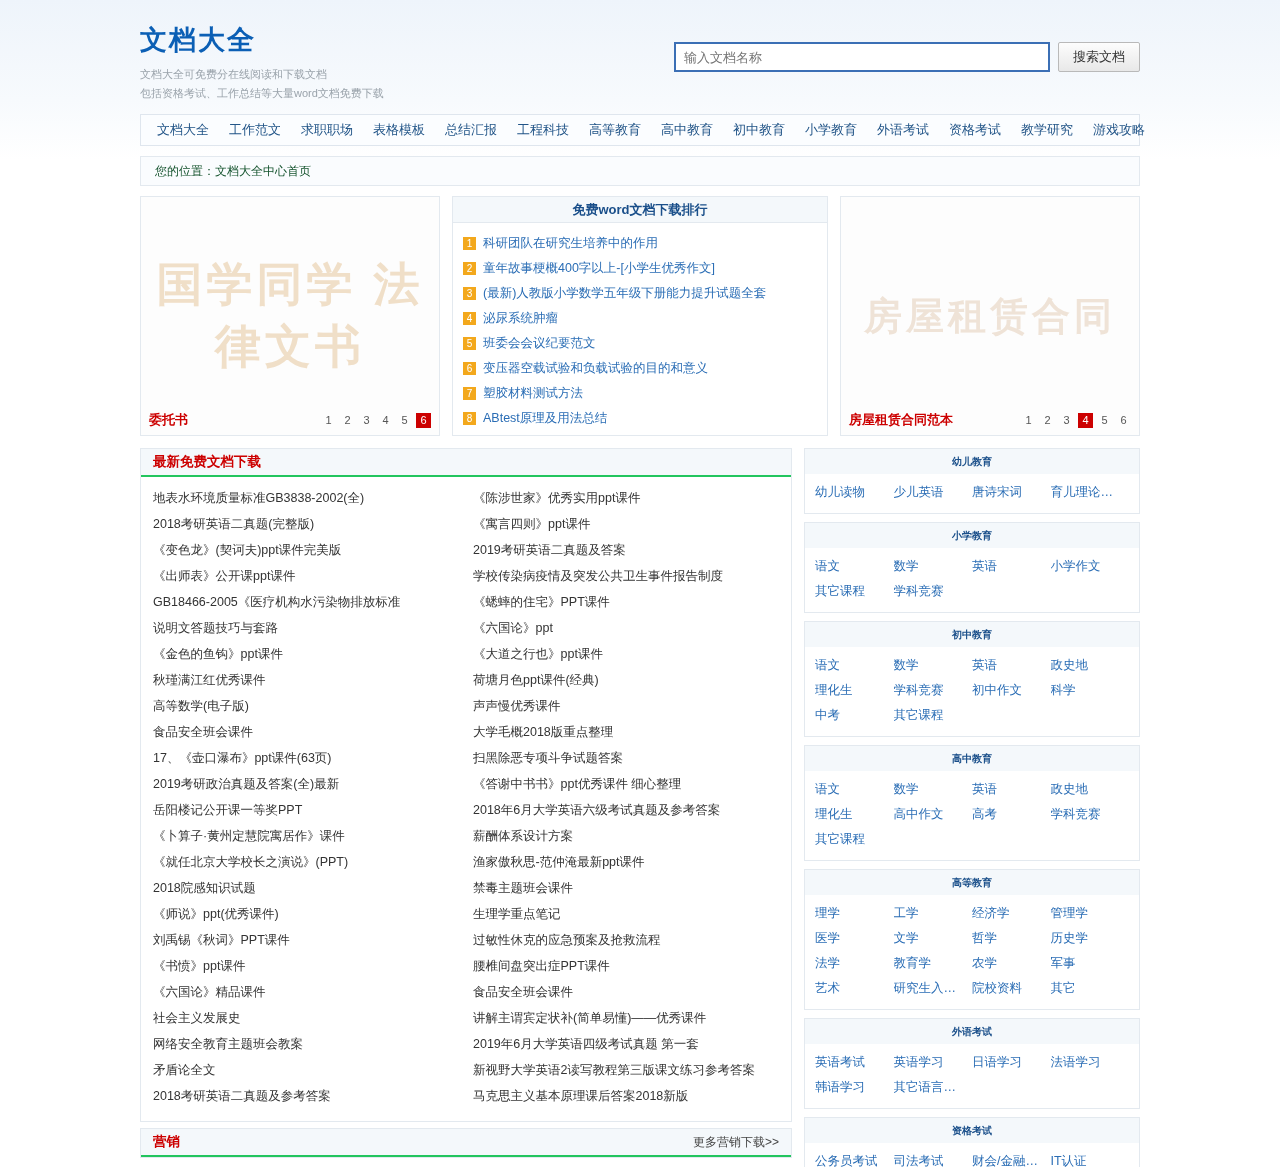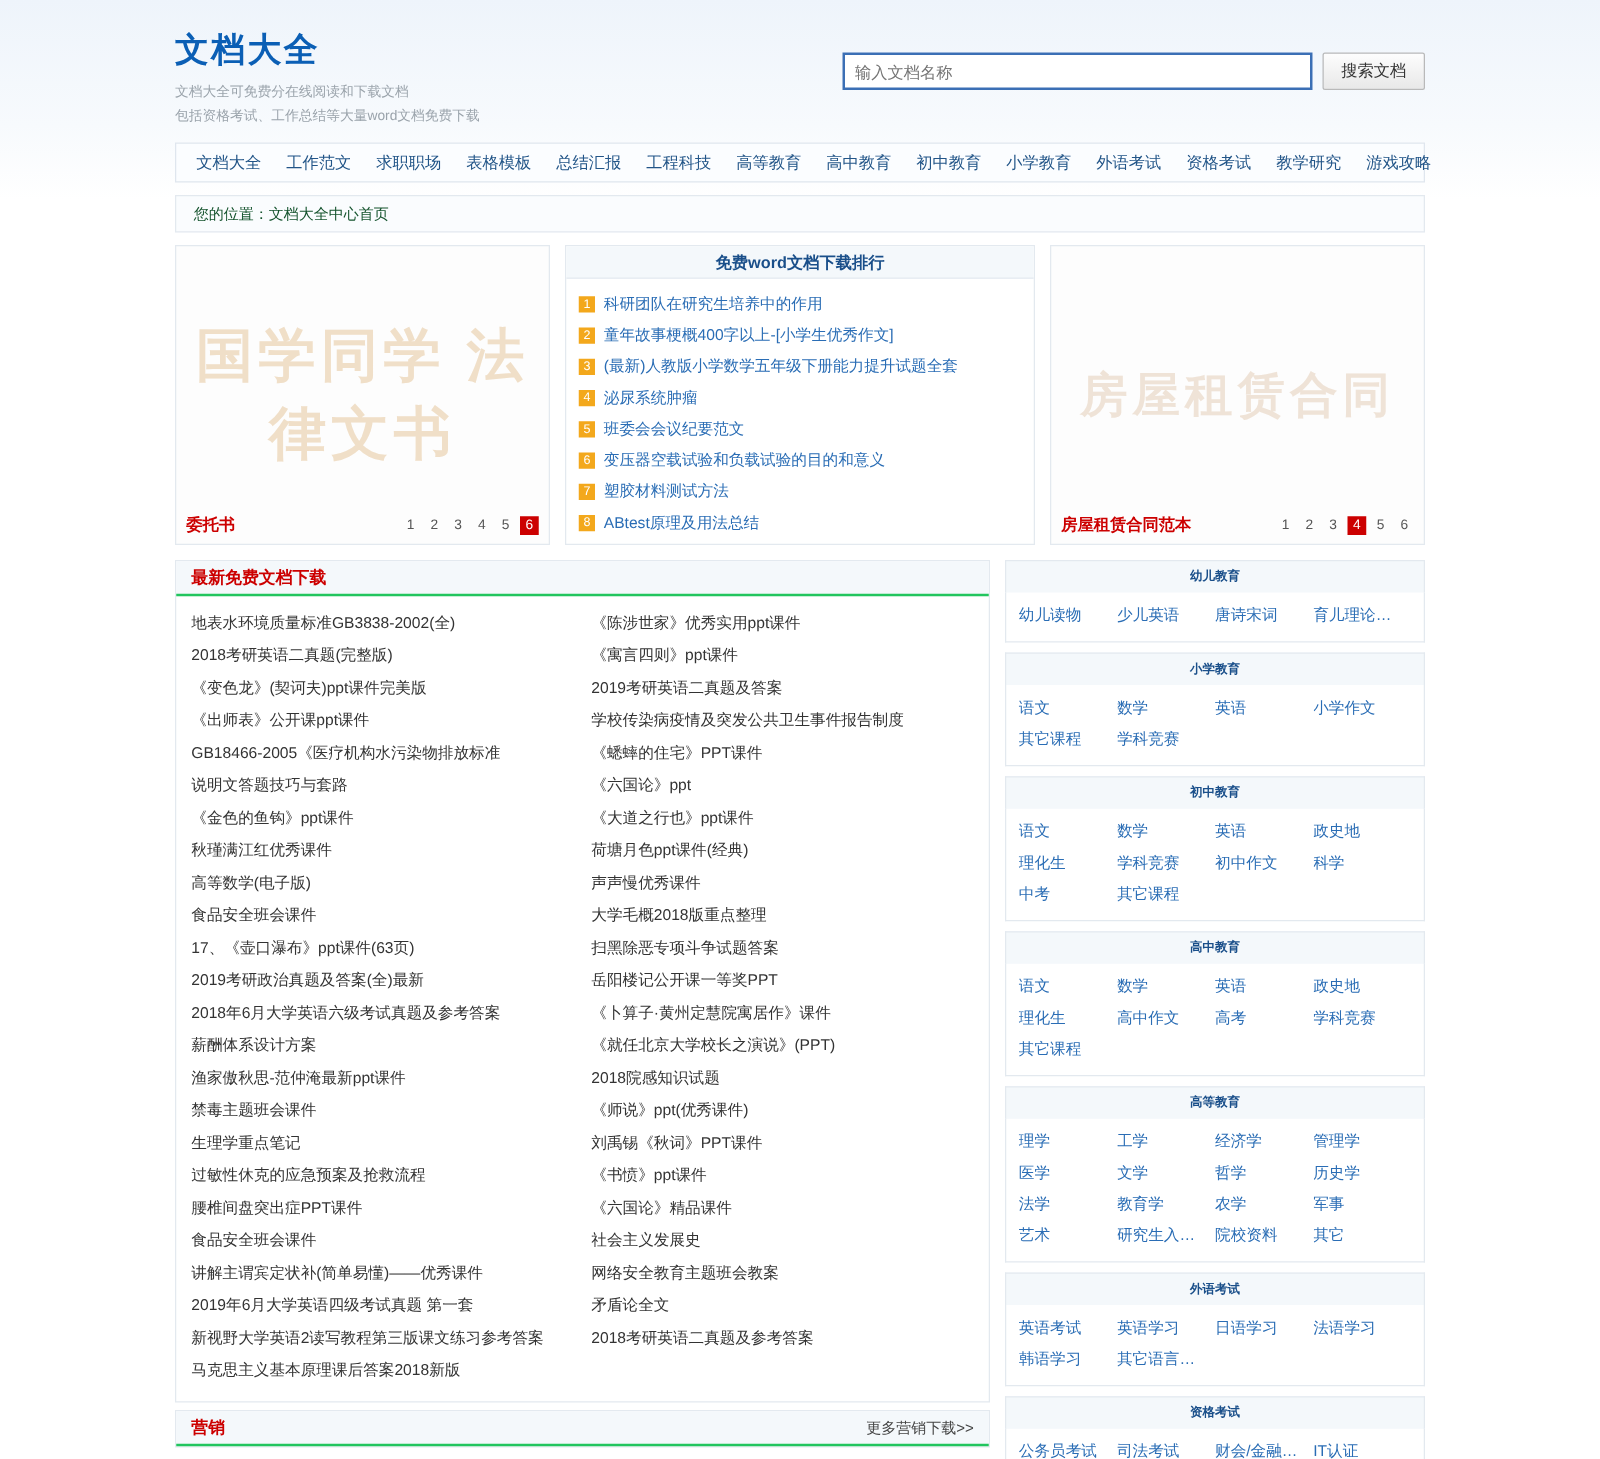--- a/index.html
+++ b/index.html
@@ -278,20 +278,21 @@
           <a href="#">《大道之行也》ppt课件</a>
           <a href="#">秋瑾满江红优秀课件</a>
           <a href="#">荷塘月色ppt课件(经典)</a>
           <a href="#">高等数学(电子版)</a>
           <a href="#">声声慢优秀课件</a>
           <a href="#">食品安全班会课件</a>
           <a href="#">大学毛概2018版重点整理</a>
           <a href="#">17、《壶口瀑布》ppt课件(63页)</a>
           <a href="#">扫黑除恶专项斗争试题答案</a>
           <a href="#">2019考研政治真题及答案(全)最新</a>
+          <a href="#">《答谢中书书》ppt优秀课件 细心整理</a>
           <a href="#">岳阳楼记公开课一等奖PPT</a>
           <a href="#">2018年6月大学英语六级考试真题及参考答案</a>
           <a href="#">《卜算子·黄州定慧院寓居作》课件</a>
           <a href="#">薪酬体系设计方案</a>
           <a href="#">《就任北京大学校长之演说》(PPT)</a>
           <a href="#">渔家傲秋思-范仲淹最新ppt课件</a>
           <a href="#">2018院感知识试题</a>
           <a href="#">禁毒主题班会课件</a>
           <a href="#">《师说》ppt(优秀课件)</a>
           <a href="#">生理学重点笔记</a>

